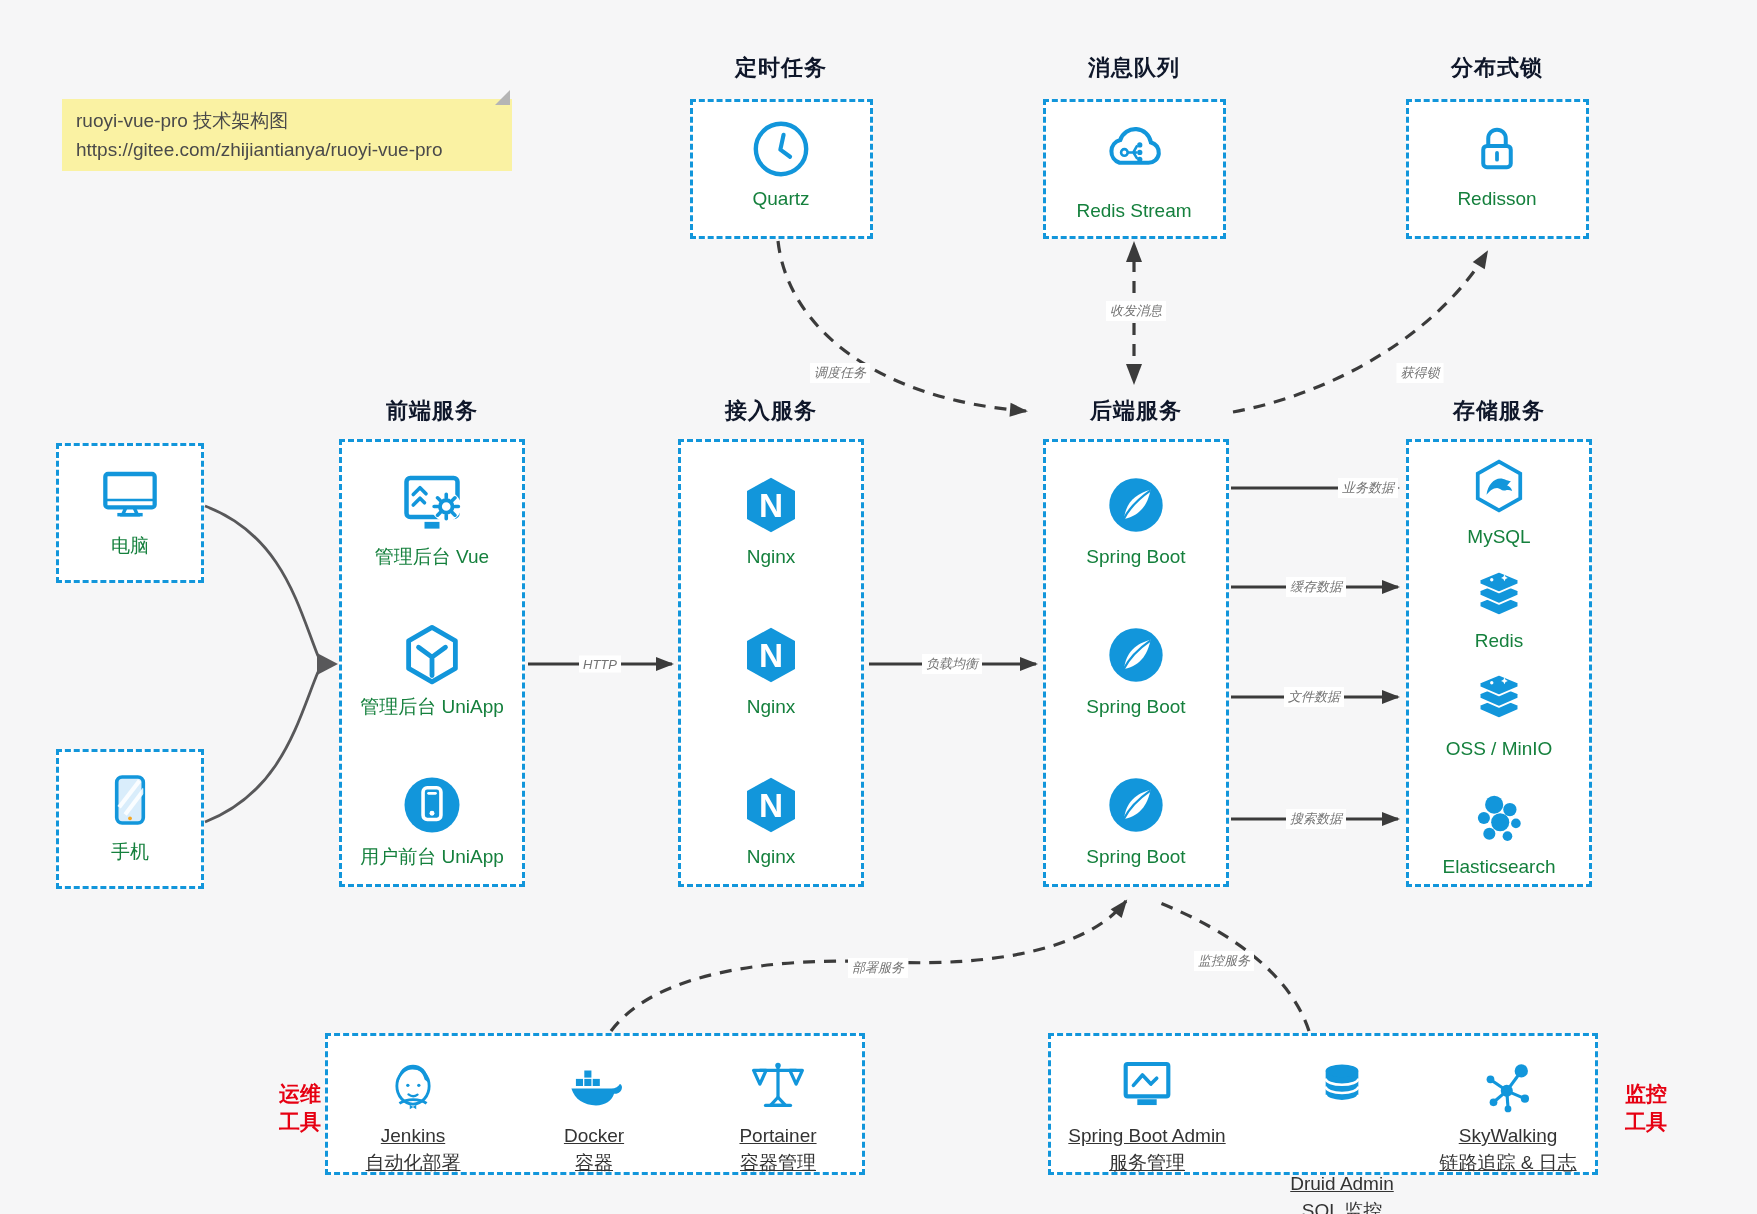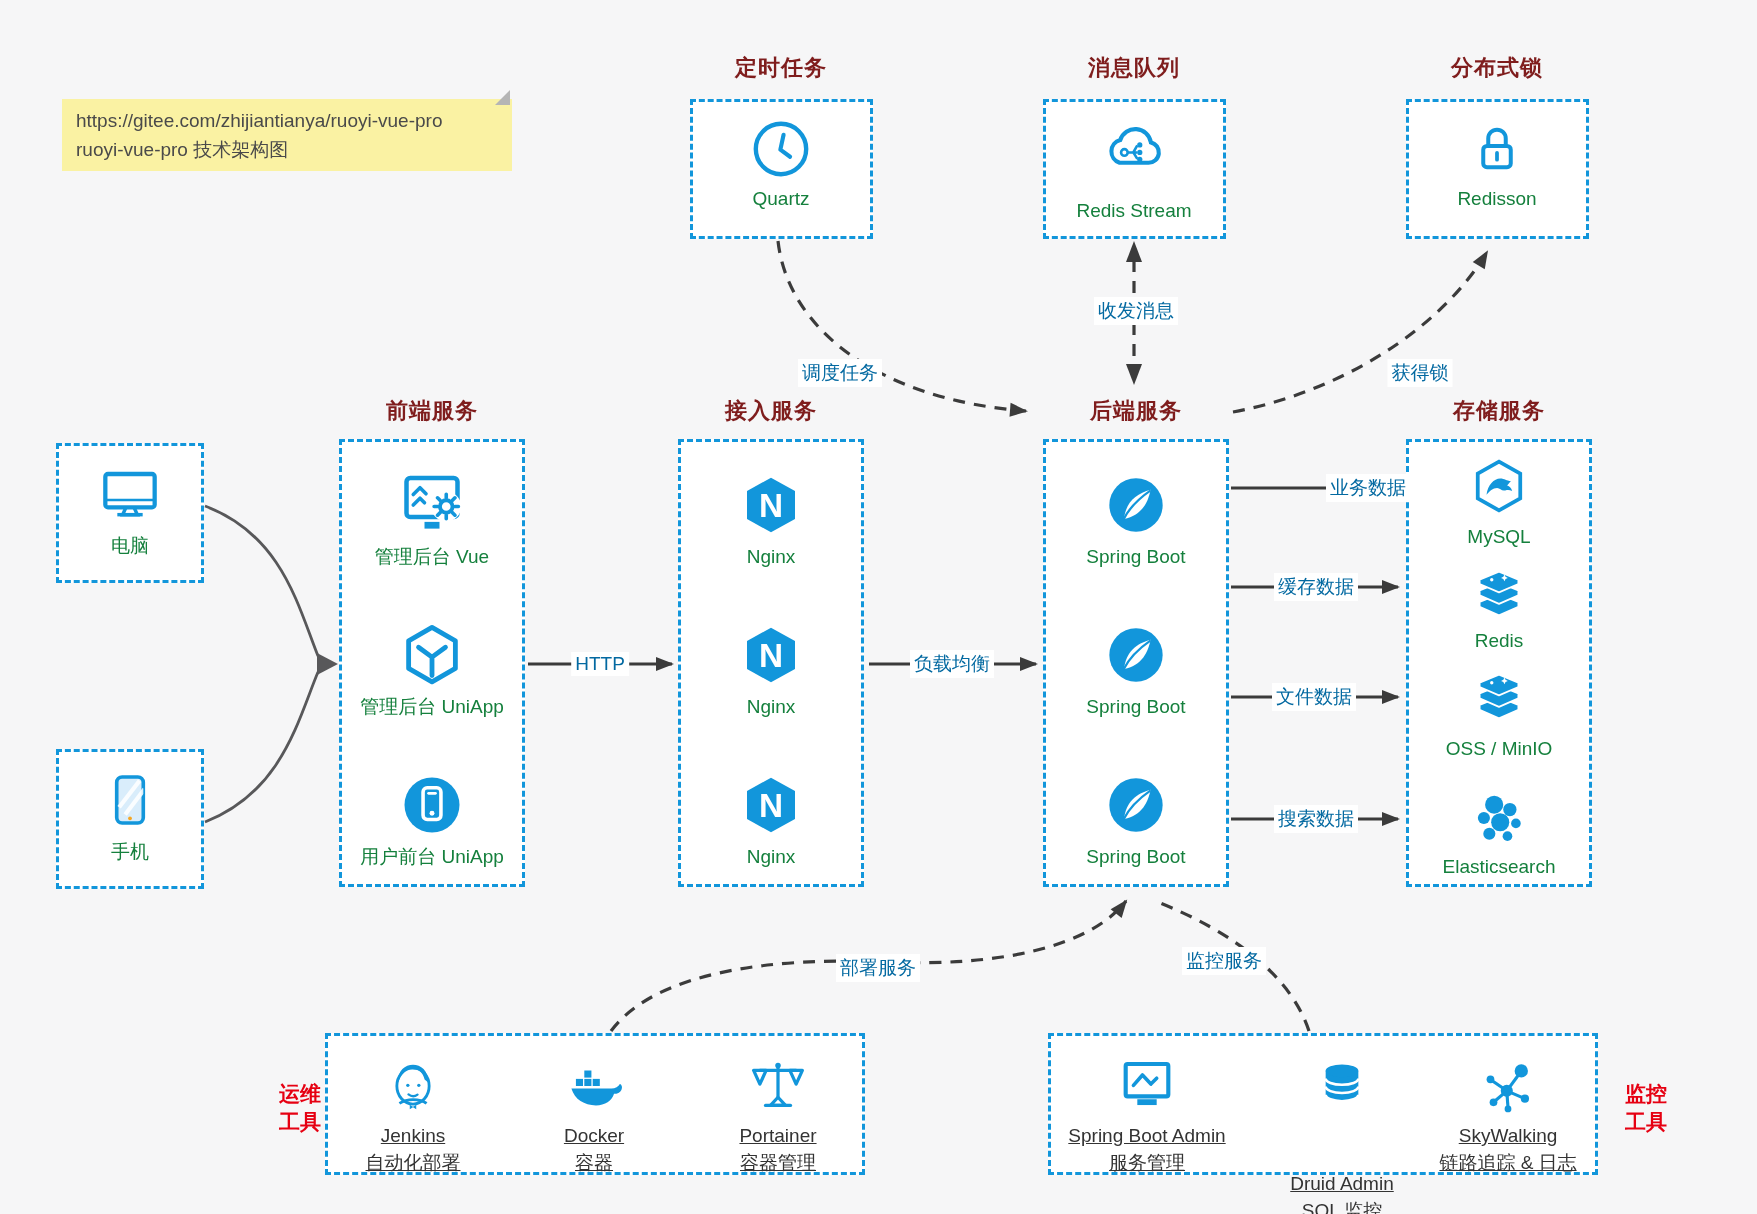--- a/index.html
+++ b/index.html
@@ -1,39 +1,39 @@
 <!DOCTYPE html>
 <html><head>
 <meta charset="utf-8">
 <style>
   html,body{margin:0;padding:0;background:#f6f6f7;font-family:"Liberation Sans","DejaVu Sans",sans-serif;}
   .canvas{position:relative;width:1757px;height:1214px;background:#f6f6f7;overflow:hidden;}
   .dashed-box{position:absolute;border:3px dashed #1296db;background:#ffffff;box-sizing:border-box;}
-  .svc-title{position:absolute;transform:translate(-50%,-50%);color:#7f1d1d;font-size:22px;font-weight:bold;white-space:nowrap;letter-spacing:1px;}
+  .svc-title{position:absolute;transform:translate(-50%,-50%);color:#0f172a;font-size:22px;font-weight:bold;white-space:nowrap;letter-spacing:1px;}
   .side-title{position:absolute;transform:translate(-50%,-50%);color:#e60012;font-size:21px;font-weight:bold;line-height:28px;text-align:center;white-space:nowrap;}
   .side-title span{display:block;}
   .ilabel{position:absolute;transform:translate(-50%,-50%);font-size:19px;color:#15803d;white-space:nowrap;}
-  .edge-label{position:absolute;transform:translate(-50%,-50%);font-size:19px;color:#0369a1;white-space:nowrap;background:#fff;padding:1px 4px;z-index:6;}
+  .edge-label{position:absolute;transform:translate(-50%,-50%);font-size:13px;color:#737373;white-space:nowrap;background:#fff;padding:1px 4px;z-index:6;font-style:italic;}
   .icon{position:absolute;transform:translate(-50%,-50%);line-height:0;z-index:4;}
   .tool-label{position:absolute;transform:translate(-50%,0);text-align:center;font-size:19px;color:#333;line-height:27px;white-space:nowrap;z-index:5;}
   .tool-label span{display:block;text-decoration:underline;}
   .note{position:absolute;left:62px;top:99px;width:450px;height:72px;background:#faf2a3;color:#4a4a4a;font-size:19px;line-height:29px;padding:7px 0 0 14px;box-sizing:border-box;z-index:3;}
   .note .fold{position:absolute;top:-9px;right:2px;width:0;height:0;border-bottom:15px solid #b5b5b5;border-left:15px solid transparent;}
   svg.overlay{position:absolute;left:0;top:0;z-index:2;pointer-events:none;}
   .note div{white-space:nowrap;}
 </style>
 </head>
 <body>
 
 <div class="canvas">
 
   <div class="note">
     <div class="fold"></div>
+    <div>ruoyi-vue-pro 技术架构图</div>
     <div>https://gitee.com/zhijiantianya/ruoyi-vue-pro</div>
-    <div>ruoyi-vue-pro 技术架构图</div>
   </div>
 
   <div class="dashed-box" style="left:690px;top:99px;width:183px;height:140px"></div>
   <div class="dashed-box" style="left:1043px;top:99px;width:183px;height:140px"></div>
   <div class="dashed-box" style="left:1406px;top:99px;width:183px;height:140px"></div>
 
   <div class="dashed-box" style="left:56px;top:443px;width:148px;height:140px"></div>
   <div class="dashed-box" style="left:56px;top:749px;width:148px;height:140px"></div>
 
   <div class="dashed-box" style="left:339px;top:439px;width:186px;height:448px"></div>

